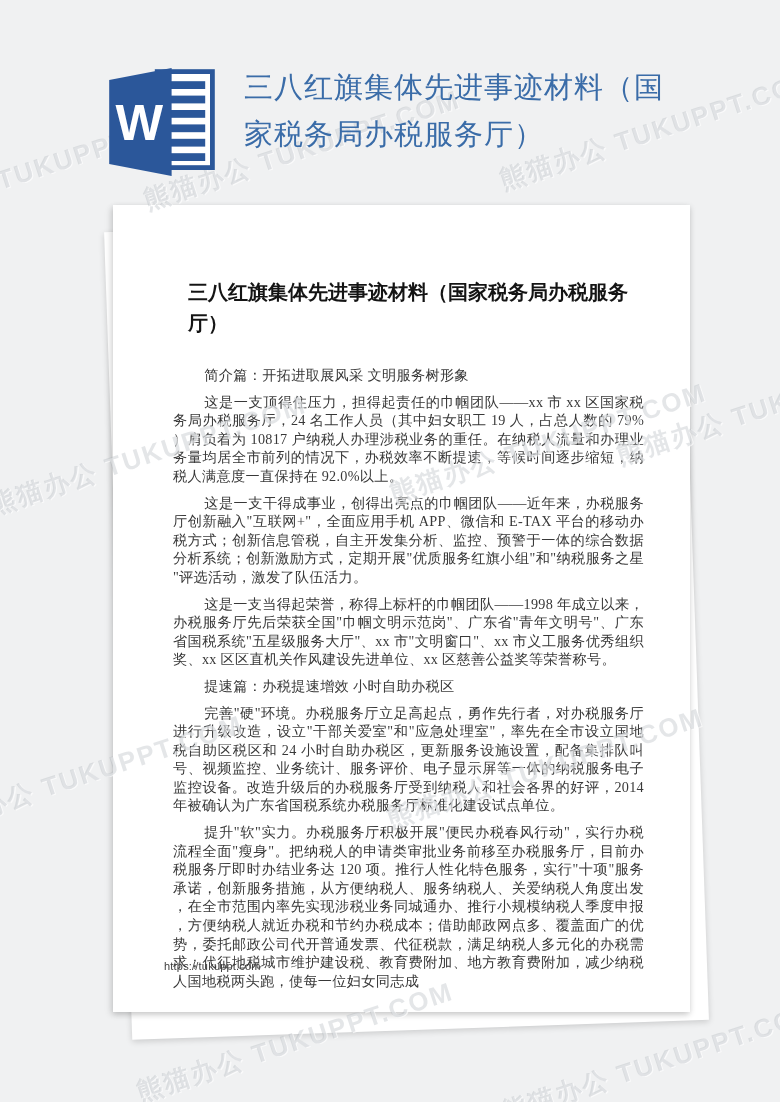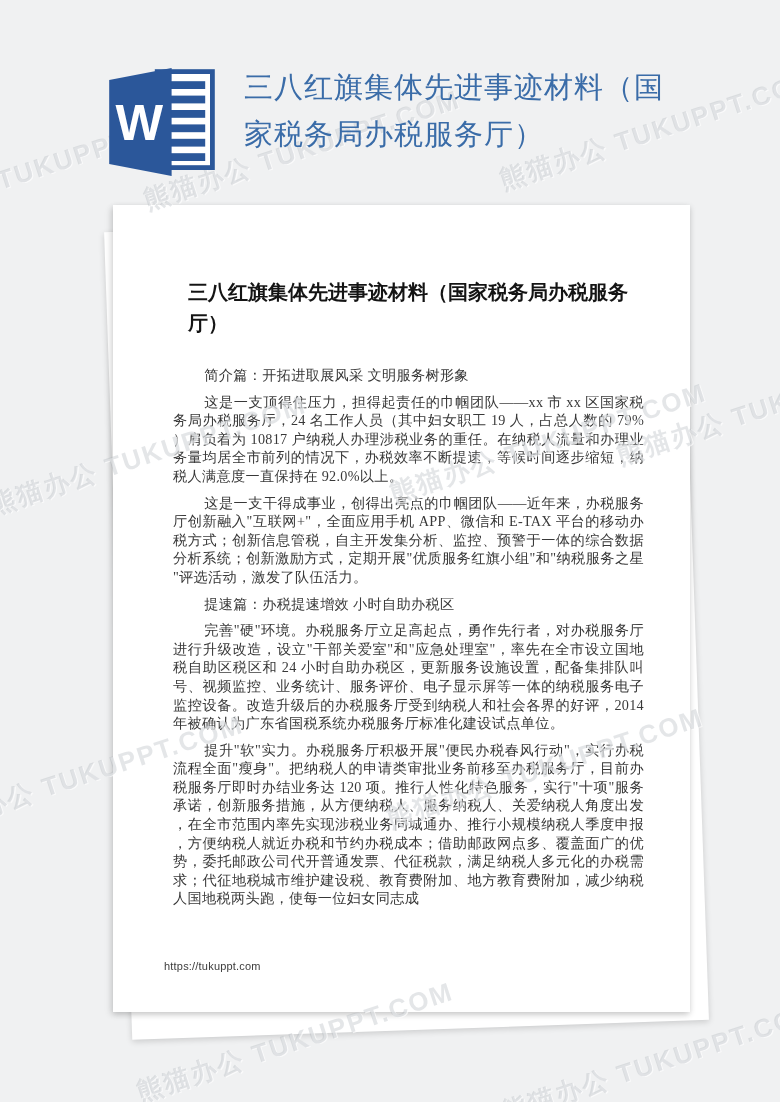--- a/index.html
+++ b/index.html
@@ -103,19 +103,20 @@
     <div class="header-title">三八红旗集体先进事迹材料（国家税务局办税服务厅）</div>
   </div>
 
   <div class="page-under"></div>
 
   <div class="page">
     <h1 class="doc-title">三八红旗集体先进事迹材料（国家税务局办税服务厅）</h1>
     <p class="doc-par">简介篇：开拓进取展风采 文明服务树形象</p>
     <p class="doc-par">这是一支顶得住压力，担得起责任的巾帼团队——xx 市 xx 区国家税务局办税服务厅，24 名工作人员（其中妇女职工 19 人，占总人数的 79%）肩负着为 10817 户纳税人办理涉税业务的重任。在纳税人流量和办理业务量均居全市前列的情况下，办税效率不断提速，等候时间逐步缩短，纳税人满意度一直保持在 92.0%以上。</p>
     <p class="doc-par">这是一支干得成事业，创得出亮点的巾帼团队——近年来，办税服务厅创新融入"互联网+"，全面应用手机 APP、微信和 E-TAX 平台的移动办税方式；创新信息管税，自主开发集分析、监控、预警于一体的综合数据分析系统；创新激励方式，定期开展"优质服务红旗小组"和"纳税服务之星"评选活动，激发了队伍活力。</p>
+    <p class="doc-par">这是一支当得起荣誉，称得上标杆的巾帼团队——1998 年成立以来，办税服务厅先后荣获全国"巾帼文明示范岗"、广东省"青年文明号"、广东省国税系统"五星级服务大厅"、xx 市"文明窗口"、xx 市义工服务优秀组织奖、xx 区区直机关作风建设先进单位、xx 区慈善公益奖等荣誉称号。</p>
     <p class="doc-par">提速篇：办税提速增效 小时自助办税区</p>
     <p class="doc-par">完善"硬"环境。办税服务厅立足高起点，勇作先行者，对办税服务厅进行升级改造，设立"干部关爱室"和"应急处理室"，率先在全市设立国地税自助区税区和 24 小时自助办税区，更新服务设施设置，配备集排队叫号、视频监控、业务统计、服务评价、电子显示屏等一体的纳税服务电子监控设备。改造升级后的办税服务厅受到纳税人和社会各界的好评，2014 年被确认为广东省国税系统办税服务厅标准化建设试点单位。</p>
     <p class="doc-par">提升"软"实力。办税服务厅积极开展"便民办税春风行动"，实行办税流程全面"瘦身"。把纳税人的申请类审批业务前移至办税服务厅，目前办税服务厅即时办结业务达 120 项。推行人性化特色服务，实行"十项"服务承诺，创新服务措施，从方便纳税人、服务纳税人、关爱纳税人角度出发，在全市范围内率先实现涉税业务同城通办、推行小规模纳税人季度申报，方便纳税人就近办税和节约办税成本；借助邮政网点多、覆盖面广的优势，委托邮政公司代开普通发票、代征税款，满足纳税人多元化的办税需求；代征地税城市维护建设税、教育费附加、地方教育费附加，减少纳税人国地税两头跑，使每一位妇女同志成</p>
     <div class="footer-url">https://tukuppt.com</div>
   </div>
 
 </div>
 
 </body></html>

